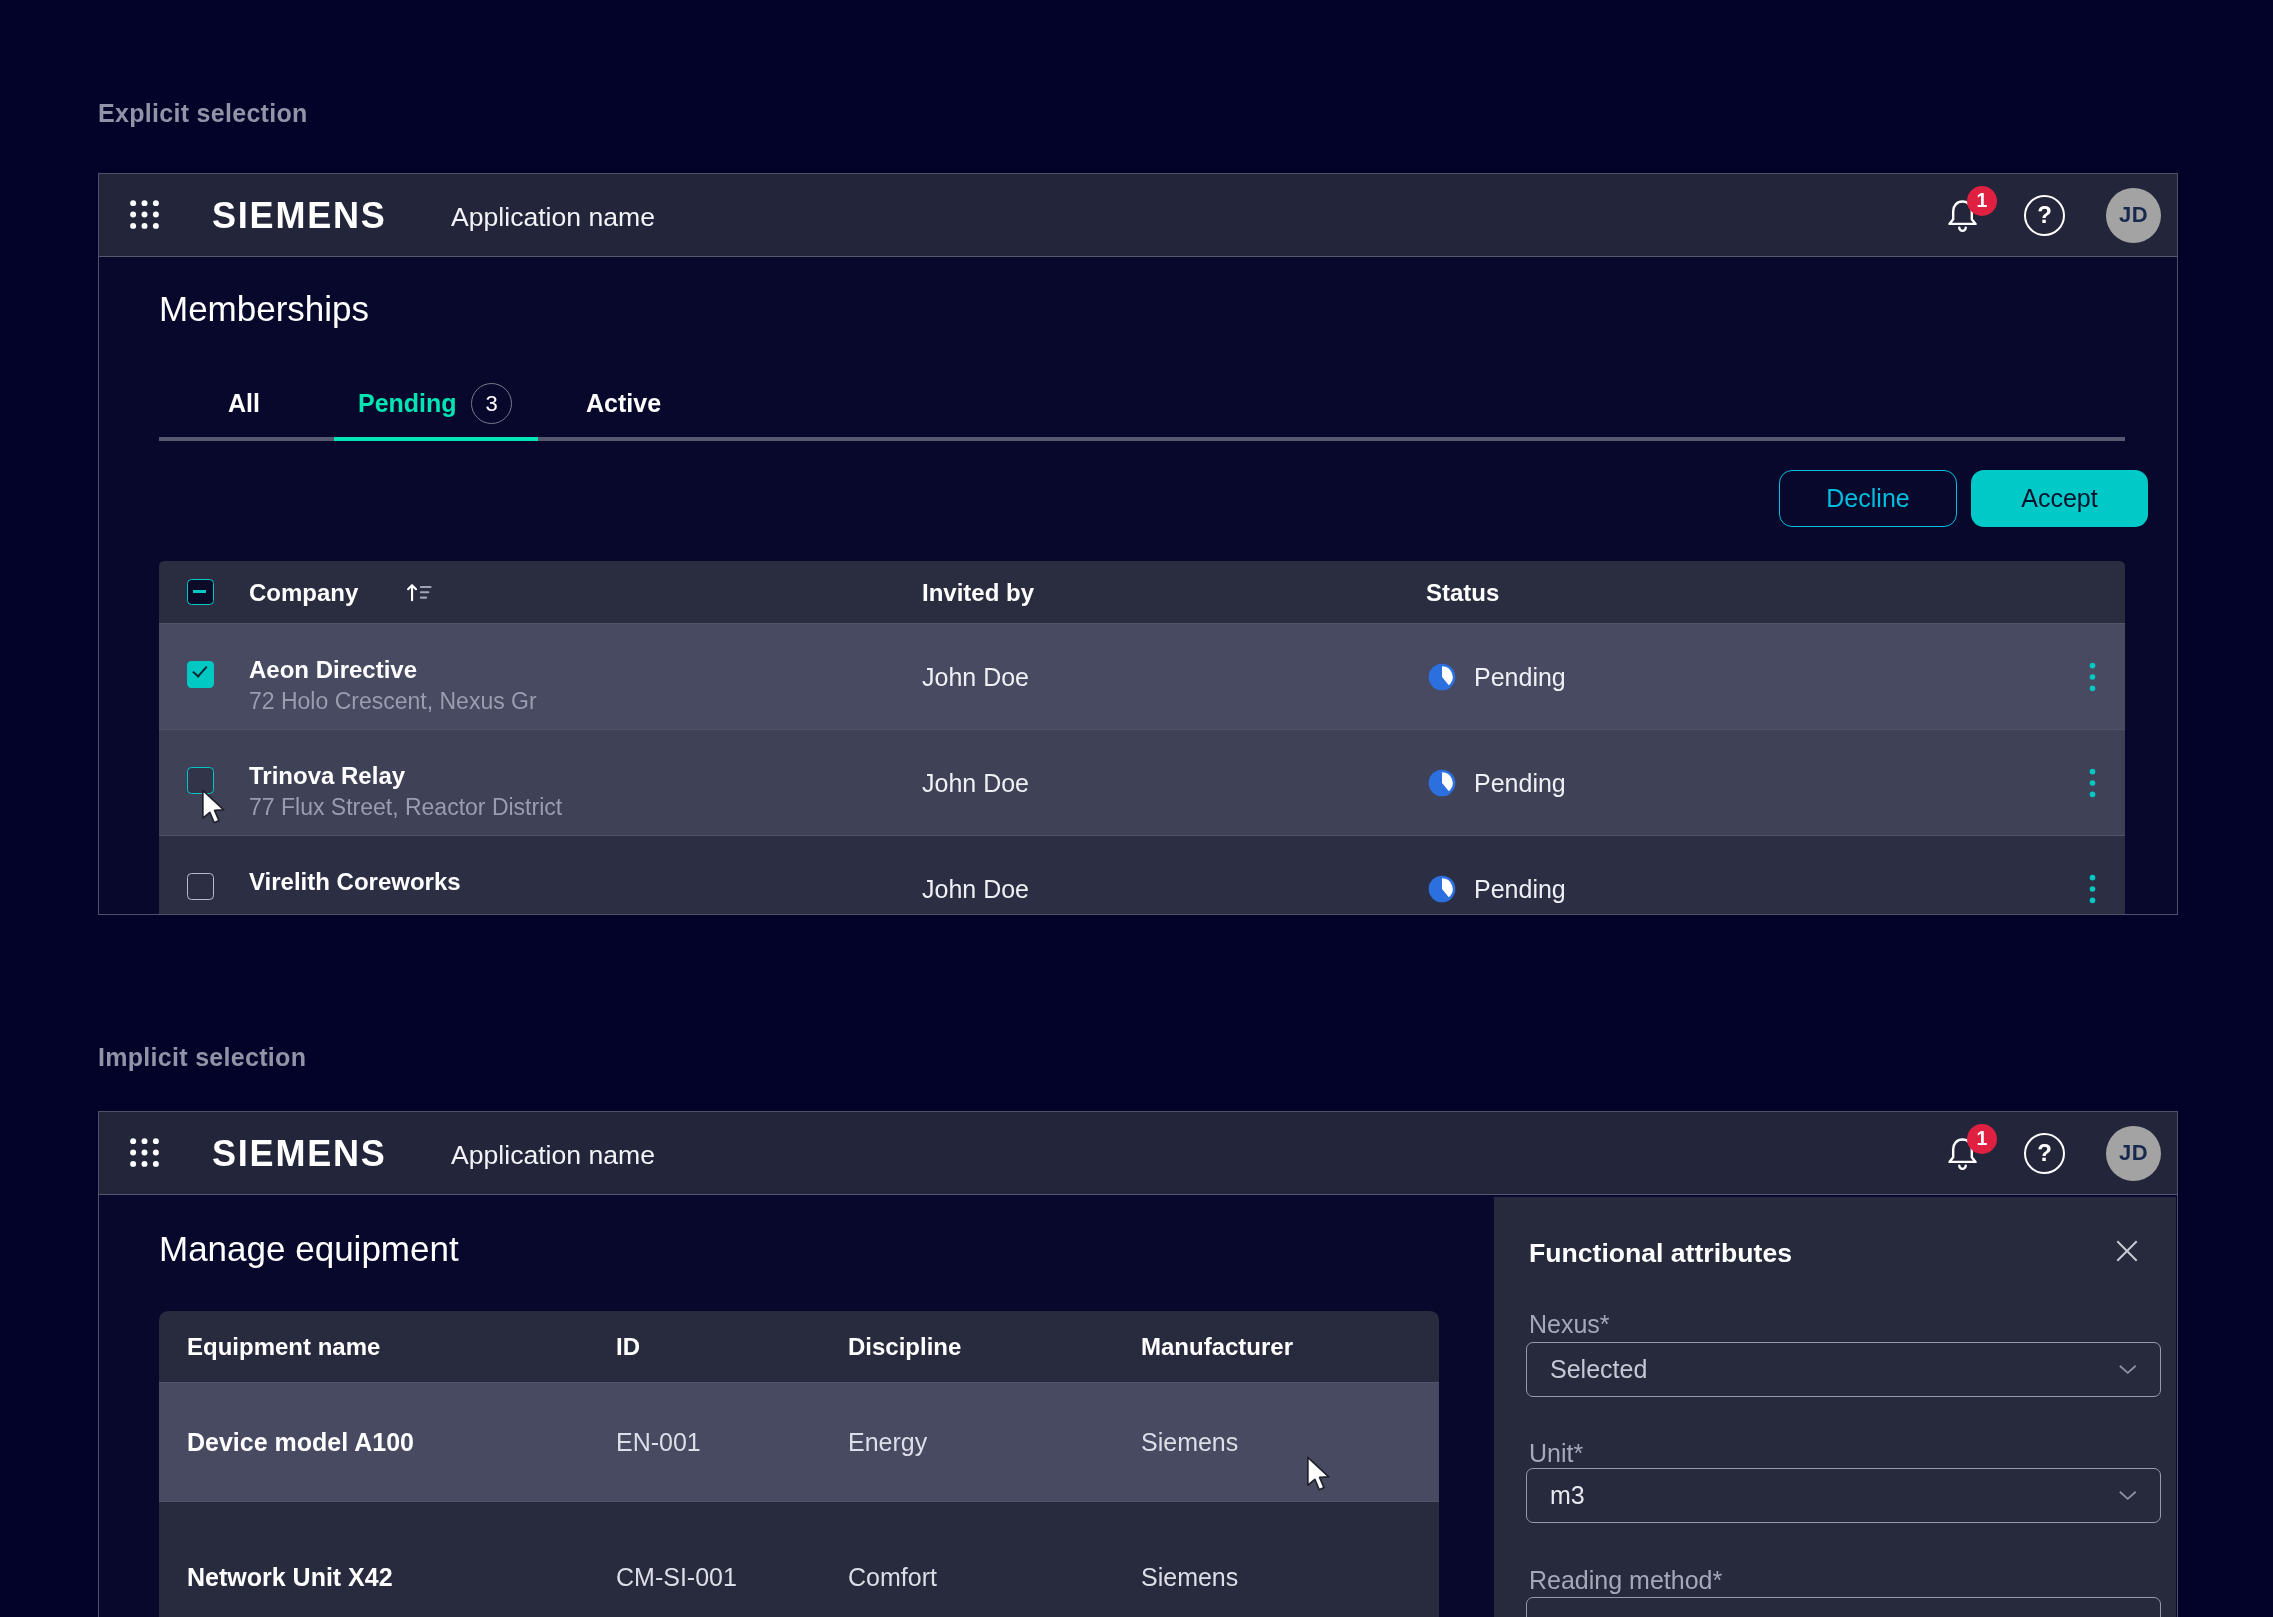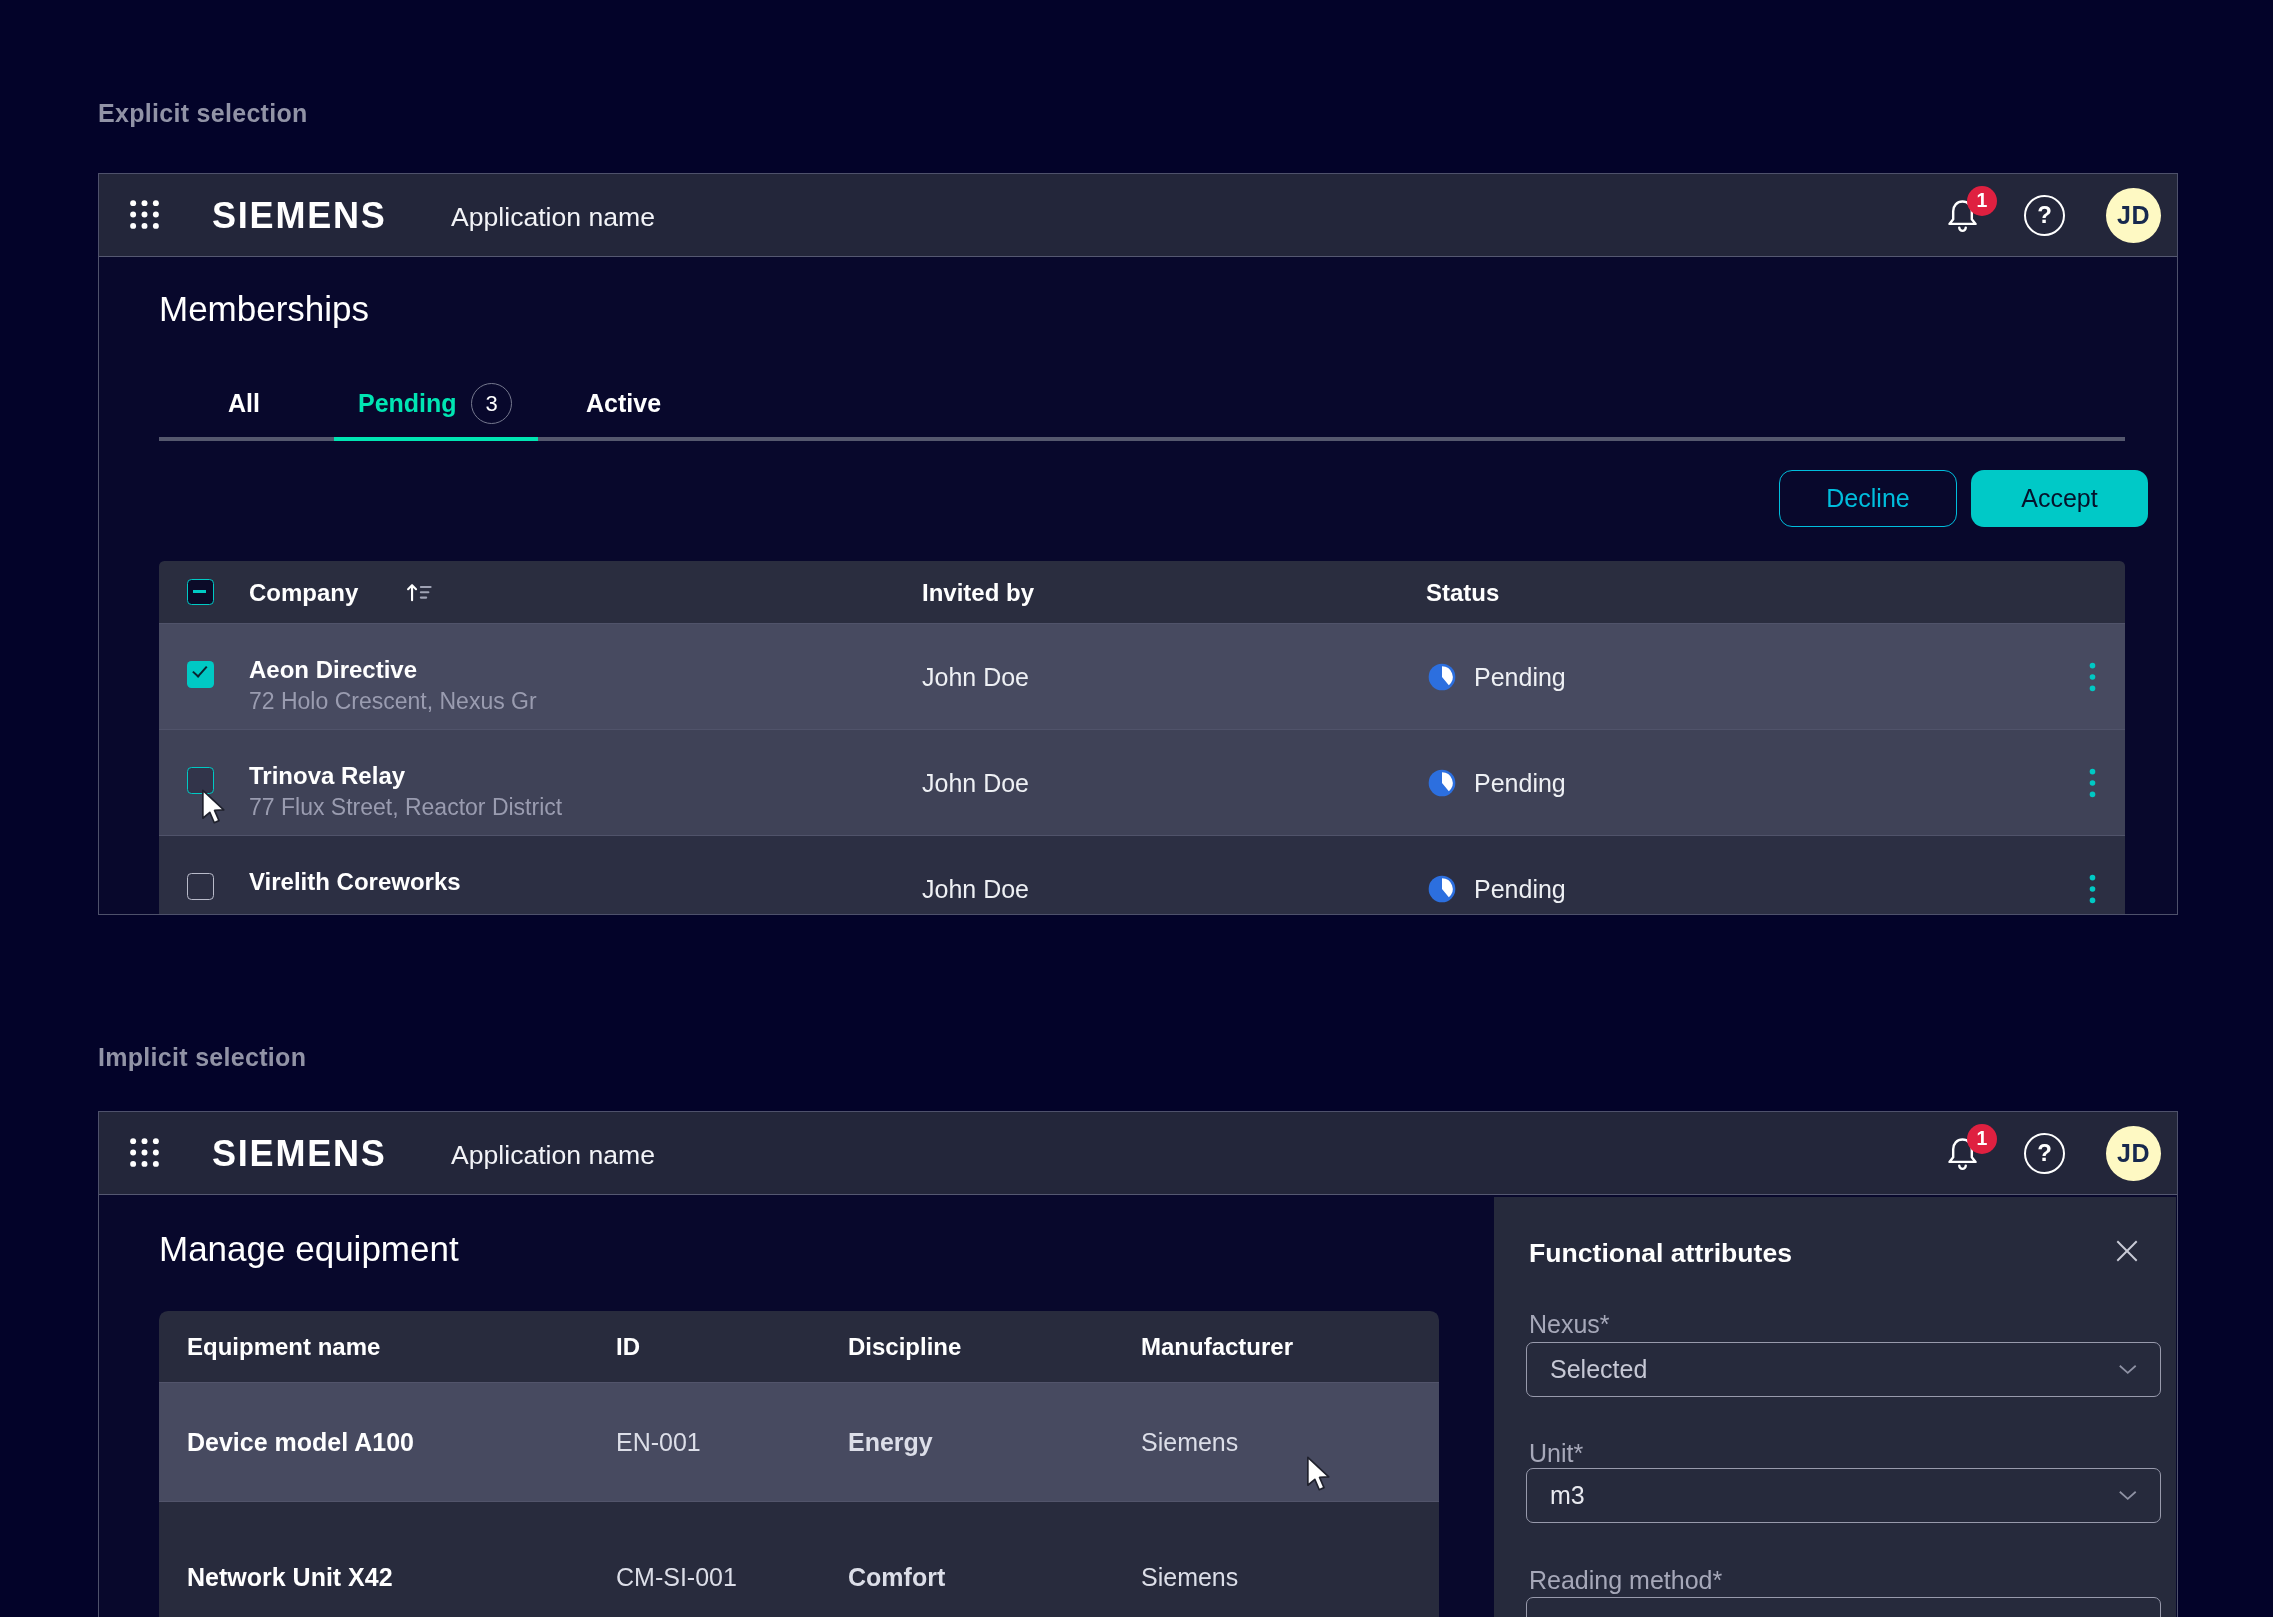--- a/index.html
+++ b/index.html
@@ -37,22 +37,22 @@
     position:absolute; top:-8.9px; right:-14px; min-width:30px; height:30px; border-radius:15px;
     background:#df2040; color:#fff; font-size:19.5px; font-weight:700;
     display:flex; align-items:center; justify-content:center; padding:0 5.3px;
   }
   .help-btn {
     width:41px; height:41px; border-radius:50%; border:2.2px solid #fff;
     color:#fff; font-size:24px; font-weight:700; display:flex; align-items:center;
     justify-content:center; cursor:pointer;
   }
   .avatar {
-    width:55px; height:55px; border-radius:50%; background:#fef9c3; color:#17294e;
-    font-size:25px; font-weight:700; display:flex; align-items:center; justify-content:center;
+    width:55px; height:55px; border-radius:50%; background:#a3a3a3; color:#17294e;
+    font-size:22px; font-weight:700; display:flex; align-items:center; justify-content:center;
     cursor:pointer; letter-spacing:0.4px;
   }
   .page-title { position:absolute; left:60px; font-size:35px; font-weight:400; color:#ffffff; }
   
   .tab { position:absolute; top:215px; font-size:25px; font-weight:700; color:#fff; cursor:pointer; }
   .tab.active { color:#00e5b3; }
   .tab-badge {
     position:absolute; top:209px; left:372px; width:41px; height:41px; border-radius:50%;
     border:1.8px solid #75788e; color:#fff; font-size:22px; font-weight:400;
     display:flex; align-items:center; justify-content:center; cursor:pointer;
@@ -109,21 +109,21 @@
   
   .e-table { position:absolute; left:60px; top:199px; width:1280px; }
   .e-head { position:relative; height:71px; background:#282b3d; border-radius:8.9px 8.9px 0 0; }
   .e-head .hlabel { position:absolute; top:22px; font-size:24px; font-weight:700; color:#fff; }
   .e-row { position:relative; height:119px; background:#282b3d; border-top:1.8px solid #52546b; cursor:pointer; }
   .e-row.selected { background:#474a60; }
   .e-row.r2 { height:151px; }
   .e-cell { position:absolute; top:0; height:100%; display:flex; align-items:center;
     font-size:25px; color:#dcdee8; }
   .e-cell.name { font-weight:700; color:#fff; font-size:25px; }
-  .c-name{left:28px;} .c-id{left:457px;} .c-disc{left:689px;font-weight:bold;} .c-manu{left:982px;}
+  .c-name{left:28px;} .c-id{left:457px;} .c-disc{left:689px;} .c-manu{left:982px;}
   
   .side-panel {
     position:absolute; left:1395px; top:85px; width:682px; height:482px; background:#262a3c;
   }
   .panel-title { position:absolute; left:35px; top:41px; font-size:26.6px; font-weight:700; color:#fff; }
   .panel-close { position:absolute; right:34px; top:39px; width:30px; height:30px; cursor:pointer; }
   .field-label { position:absolute; left:35px; font-size:25px; color:#a6a8b9; }
   .select {
     position:absolute; left:32px; width:635px; height:55px; border:1.8px solid #989aac;
     border-radius:7px; display:flex; align-items:center; justify-content:space-between;

